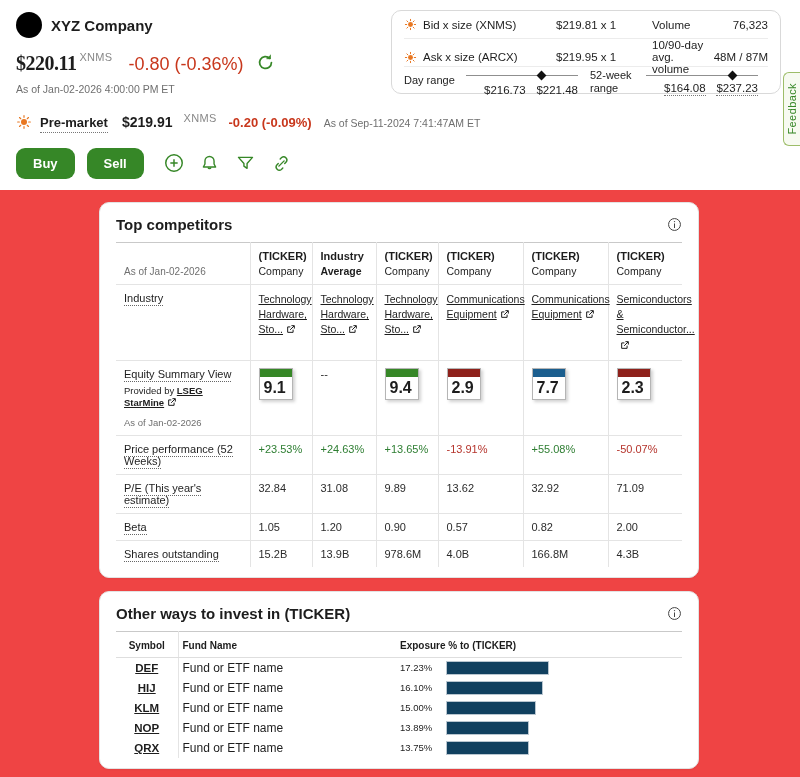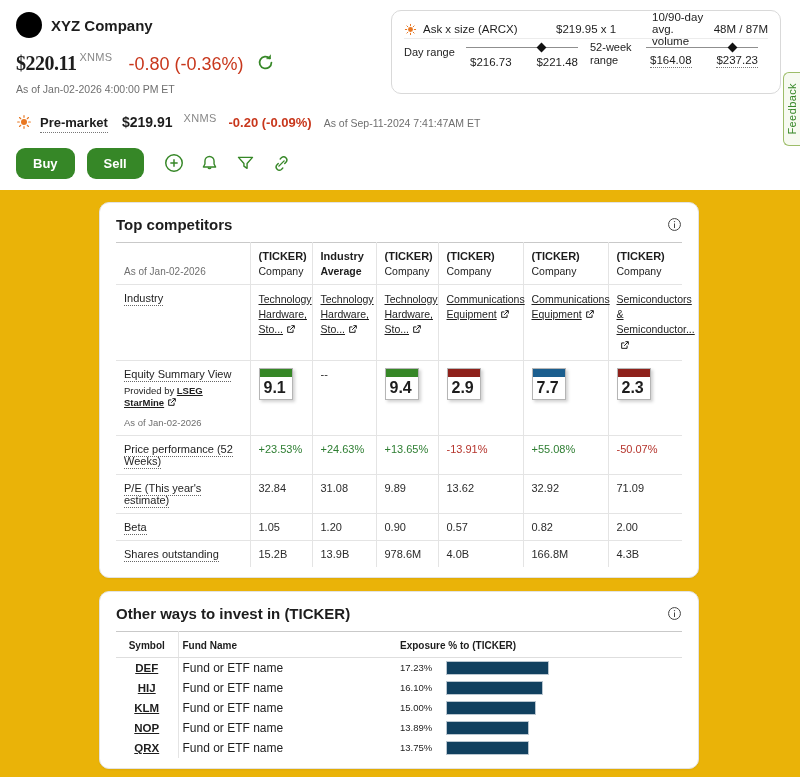--- a/index.html
+++ b/index.html
@@ -47,29 +47,29 @@
     font-size:11.5px; border-bottom:1px solid #ececec; }
   .q-row:last-child, .q-row3 { border-bottom:none; }
   .q-label { display:flex; align-items:center; gap:6px; }
   .q-val2 { text-align:right; }
   .q-row3 { display:flex; align-items:flex-start; font-size:11.5px; padding-top:2px; }
   .range-label { padding-top:5px; width:62px; font-size:11px; }
   .range-label.two { width:56px; line-height:1.15; padding-top:0; }
   .slider { position:relative; width:112px; height:24px; margin-right:12px; }
   .slider .track { position:absolute; top:6px; left:0; right:0; height:1px; background:#8f8f8f; }
   .slider .marker { position:absolute; top:3px; width:7px; height:7px; background:#111; transform:rotate(45deg); margin-left:-4px; }
-  .slider .vals { position:absolute; bottom:-3px; left:4px; right:0; display:flex; justify-content:space-between; font-size:11.5px; }
+  .slider .vals { position:absolute; bottom:-3px; left:18px; right:0; display:flex; justify-content:space-between; font-size:11.5px; }
   .dotted-u { border-bottom:1px dotted #777; padding-bottom:1px; }
   
   .feedback { position:absolute; right:0; top:72px; background:#f7faf1; border:1px solid #9dbd69;
     border-right:none; border-radius:6px 0 0 6px; padding:10px 2px; }
   .feedback span { display:block; writing-mode:vertical-rl; transform:rotate(180deg);
     color:var(--accent-green); font-size:11px; letter-spacing:.4px; }
   
-  .content { position:absolute; top:190px; left:0; right:0; bottom:0; background:#eab308; padding-top:12px; }
+  .content { position:absolute; top:190px; left:0; right:0; bottom:0; background:#ef4444; padding-top:12px; }
   .card { width:600px; margin-left:99px; background:#fff; border:1px solid #e3e3e3; border-radius:10px;
     box-shadow:0 1px 2px rgba(0,0,0,.05); padding:13px 16px 10px; margin-bottom:13px; }
   .card-head { display:flex; justify-content:space-between; align-items:center; padding-bottom:9px; }
   .card-title { font-size:15px; font-weight:bold; }
   .info-ic { cursor:pointer; display:flex; }
   
   table { border-collapse:collapse; width:100%; table-layout:fixed; }
   .comp-table { font-size:10.5px; border-top:1px solid #c9c9c9; }
   .comp-table th, .comp-table td { text-align:left; vertical-align:top; padding:7px 5px 7px 8px;
     border-bottom:1px solid var(--line); font-weight:normal; }
@@ -186,20 +186,36 @@
     <div class="q-row">
       <span class="q-label">
         <span style="display:flex;">
           <svg width="13" height="13" viewBox="0 0 24 24">
               <circle cx="12" cy="12" r="4.5" fill="#e87722"></circle>
               <g stroke="#e87722" stroke-width="1.8" stroke-linecap="round">
                 <path d="M12 2.5v2.5M12 19v2.5M2.5 12H5M19 12h2.5M5.3 5.3l1.8 1.8M16.9 16.9l1.8 1.8M18.7 5.3l-1.8 1.8M7.1 16.9l-1.8 1.8"></path>
               </g>
             </svg>
         </span>
+        <span>Bid x size (XNMS)</span>
+      </span>
+      <span>$219.81 x 1</span>
+      <span>Volume</span>
+      <span class="q-val2">76,323</span>
+    </div>
+    <div class="q-row">
+      <span class="q-label">
+        <span style="display:flex;">
+          <svg width="13" height="13" viewBox="0 0 24 24">
+              <circle cx="12" cy="12" r="4.5" fill="#e87722"></circle>
+              <g stroke="#e87722" stroke-width="1.8" stroke-linecap="round">
+                <path d="M12 2.5v2.5M12 19v2.5M2.5 12H5M19 12h2.5M5.3 5.3l1.8 1.8M16.9 16.9l1.8 1.8M18.7 5.3l-1.8 1.8M7.1 16.9l-1.8 1.8"></path>
+              </g>
+            </svg>
+        </span>
         <span>Ask x size (ARCX)</span>
       </span>
       <span>$219.95 x 1</span>
       <span>10/90-day avg. volume</span>
       <span class="q-val2">48M / 87M</span>
     </div>
     <div class="q-row3">
       <span class="range-label">Day range</span>
       <span class="slider">
         <span class="track"></span>

